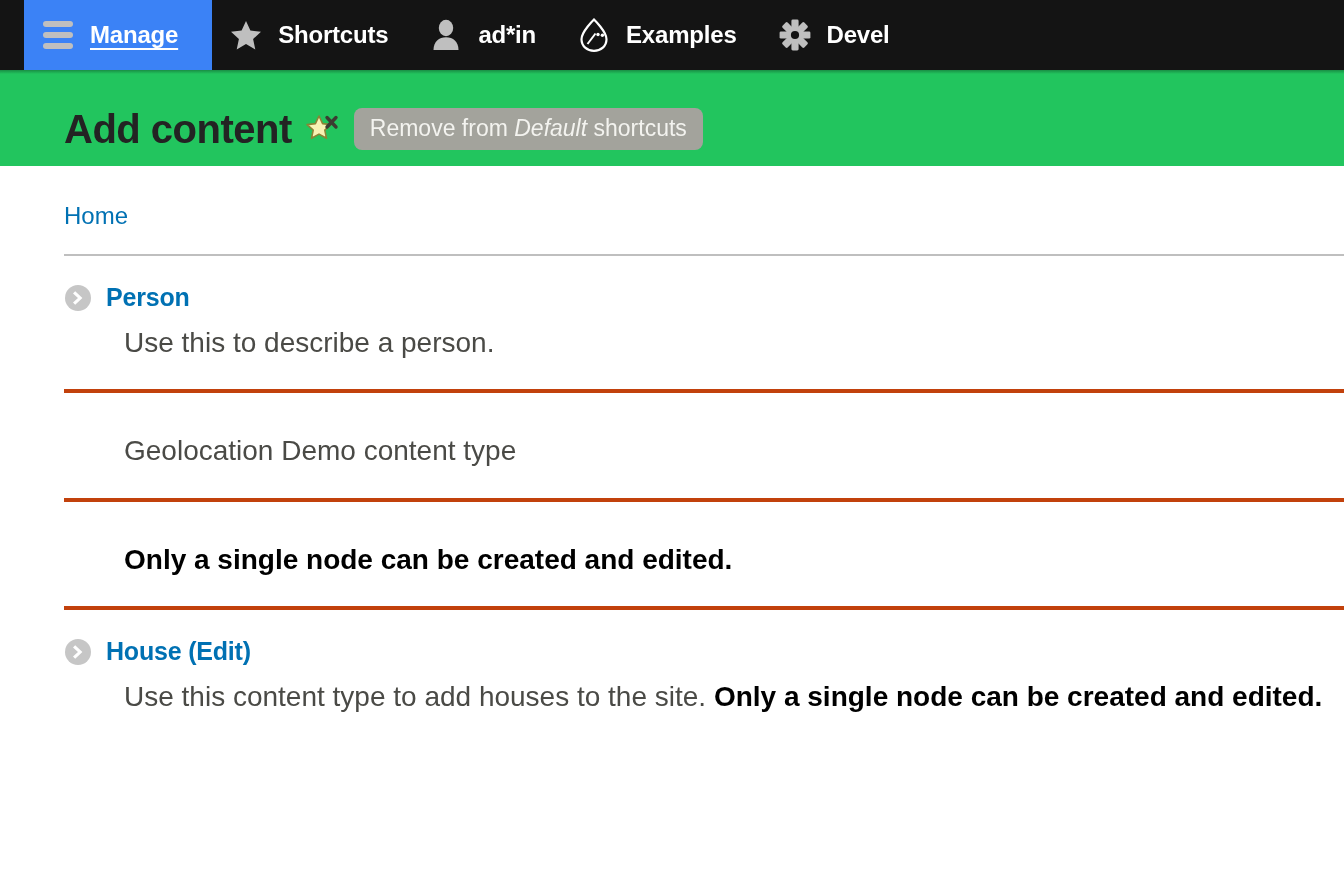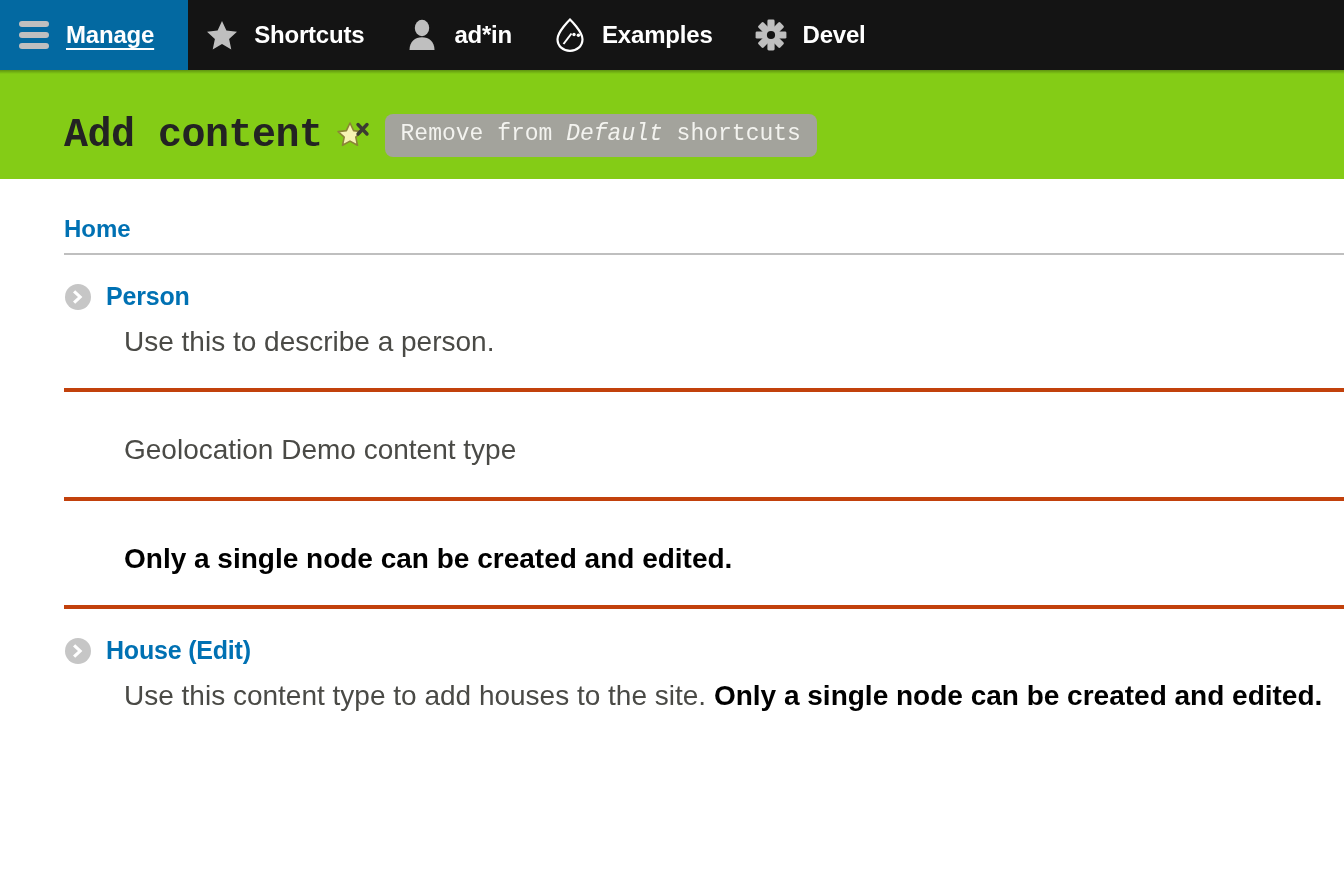--- a/index.html
+++ b/index.html
@@ -35,22 +35,23 @@
     align-items: center;
     gap: 16px;
     padding: 0 24px 0 18px;
     color: #ffffff;
     font-size: 24px;
     font-weight: bold;
     white-space: nowrap;
     letter-spacing: -0.2px;
   }
   .tb-item.active {
-    background: #0369a1;
+    background: #3b82f6;
     padding-right: 34px;
+    margin-left: 24px;
   }
   .tb-item .tb-label { line-height: 1; }
   .tb-item.active .tb-label {
     text-decoration: underline;
     text-underline-offset: 5px;
   }
   .tb-icon {
     display: inline-flex;
     align-items: center;
     justify-content: center;
@@ -64,27 +65,26 @@
   .ico-hamburger span {
     display: block;
     width: 30px;
     height: 6px;
     background: #bfbfbf;
     border-radius: 3px;
   }
 
   
   .page-head {
-    background: #84cc16;
-    height: 109px;
+    background: #22c55e;
+    height: 96px;
     box-sizing: border-box;
     padding: 0 0 0 64px;
     display: flex;
     align-items: center;
-    font-family: Liberation Mono, monospace;
   }
   .head-row {
     display: flex;
     align-items: center;
     gap: 14px;
     margin-top: 22px;
   }
   .page-title {
     font-size: 40px;
     font-weight: bold;
@@ -109,23 +109,22 @@
     white-space: nowrap;
   }
   .tooltip i { font-style: italic; text-align: right; }
 
   
   .content {
     background: #ffffff;
     padding: 0 0 0 64px;
   }
   .breadcrumb {
-    padding: 36px 0 10px 0;
+    padding: 36px 0 24px 0;
     font-size: 24px;
-    font-weight: bold;
   }
   .breadcrumb a {
     color: #0071b3;
     text-decoration: none;
   }
   .hr {
     height: 2px;
     background: #bfbfbf;
     margin-left: 0;
   }

